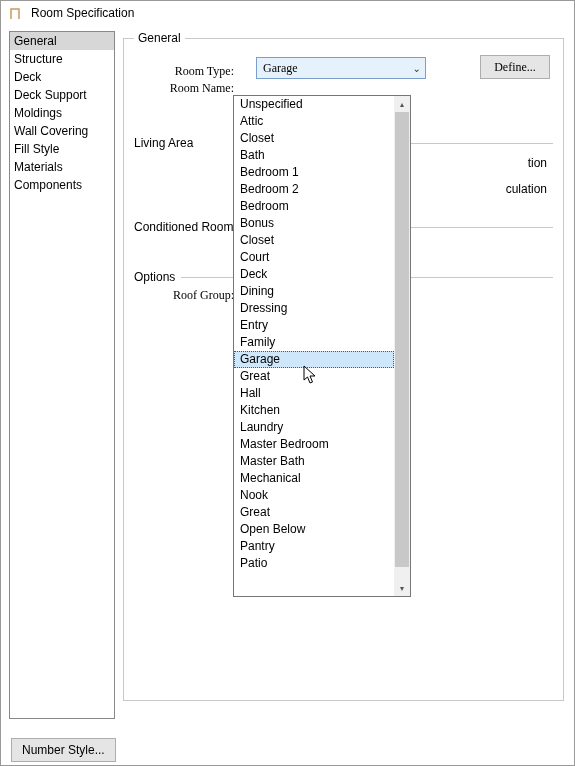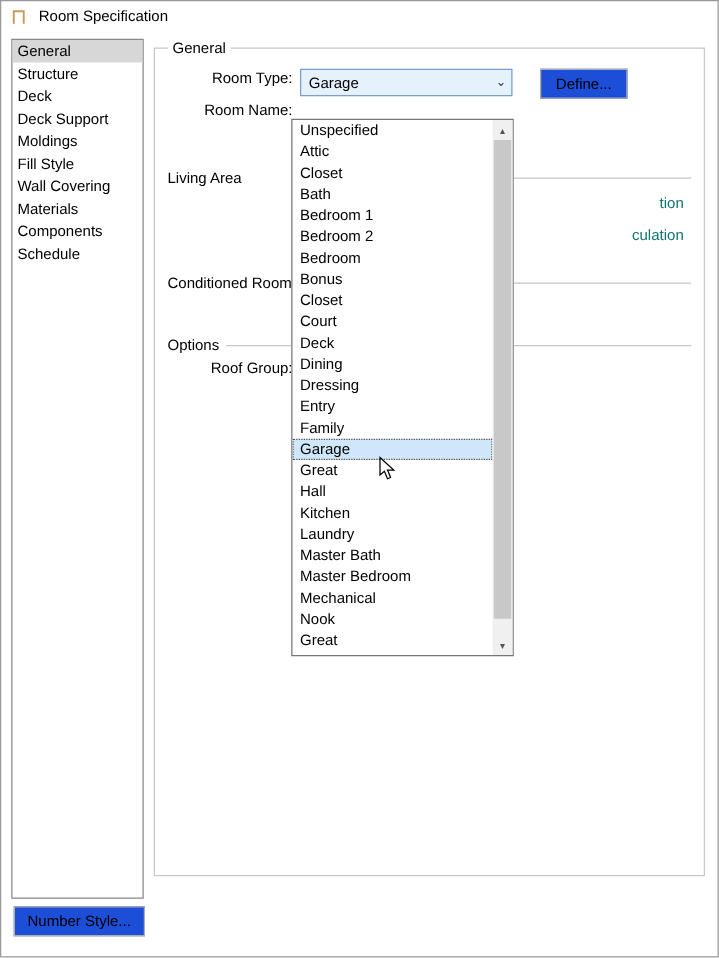--- a/index.html
+++ b/index.html
@@ -50,23 +50,24 @@
   fieldset {
     border: 1px solid #c8c8c8;
     margin: 0 0 4px 0;
     padding: 8px 10px 10px 10px;
   }
   legend {
     padding: 0 4px;
   }
   .row {
     display: flex;
-    align-items: flex-start;
-    gap: 6px;
+    align-items: flex-end;
+    gap: 22px;
     margin: 2px 0;
+    font-family: Liberation Serif, serif;
   }
   .row-label {
     width: 100px;
     text-align: right;
   }
   .select-box {
     flex: 0 0 170px;
     height: 22px;
     border: 1px solid #7a9fce;
     background: #e6f2fb;
@@ -77,55 +78,55 @@
     cursor: default;
   }
   .chevron {
     font-size: 10px;
     color: #333;
   }
   .btn {
     height: 24px;
     min-width: 70px;
     border: 1px solid #adadad;
-    background: #1d4ed8;
+    background: #e5e5e5;
     padding: 0 10px;
     cursor: default;
     display: inline-flex;
     align-items: center;
     justify-content: center;
   }
   .section-label {
     font-size: 12px;
     margin-top: 14px;
     display: flex;
     align-items: center;
     gap: 6px;
   }
   .section-line {
     flex: 1;
     border-top: 1px solid #c8c8c8;
     height: 0;
   }
   .hidden-text {
-    color: #0f766e;
+    color: #000000;
   }
   .footer {
     position: absolute;
-    bottom: 16px;
+    bottom: 3px;
     left: 10px;
     margin-top: 20px;
   }
   
   .dropdown {
     position: absolute;
     left: 232px;
     top: 94px;
     width: 178px;
-    height: 430px;
+    height: 502px;
     border: 1px solid #767676;
     background: #fff;
     display: flex;
     z-index: 100;
   }
   .dropdown-list {
     flex: 1;
     overflow: hidden;
   }
   .dropdown-item {
@@ -185,25 +186,24 @@
 </div>
 
 <div class="dialog-body">
 
   <div class="sidebar" id="sidebar">
       <div class="sidebar-item selected">General</div>
       <div class="sidebar-item">Structure</div>
       <div class="sidebar-item">Deck</div>
       <div class="sidebar-item">Deck Support</div>
       <div class="sidebar-item">Moldings</div>
+      <div class="sidebar-item">Wall Covering</div>
       <div class="sidebar-item">Fill Style</div>
-      <div class="sidebar-item">Wall Covering</div>
       <div class="sidebar-item">Materials</div>
       <div class="sidebar-item">Components</div>
-      <div class="sidebar-item">Schedule</div>
     </div>
 
   <div class="main">
     <fieldset style="height:670px;">
       <legend>General</legend>
 
       <div class="row">
         <div class="row-label">Room Type:</div>
         <div class="select-box">
           <span>Garage</span>
@@ -261,22 +261,22 @@
       <div class="dropdown-item">Deck</div>
       <div class="dropdown-item">Dining</div>
       <div class="dropdown-item">Dressing</div>
       <div class="dropdown-item">Entry</div>
       <div class="dropdown-item">Family</div>
       <div class="dropdown-item highlight">Garage</div>
       <div class="dropdown-item">Great</div>
       <div class="dropdown-item">Hall</div>
       <div class="dropdown-item">Kitchen</div>
       <div class="dropdown-item">Laundry</div>
+      <div class="dropdown-item">Master Bedroom</div>
       <div class="dropdown-item">Master Bath</div>
-      <div class="dropdown-item">Master Bedroom</div>
       <div class="dropdown-item">Mechanical</div>
       <div class="dropdown-item">Nook</div>
       <div class="dropdown-item">Great</div>
       <div class="dropdown-item">Open Below</div>
       <div class="dropdown-item">Pantry</div>
       <div class="dropdown-item">Patio</div>
     </div>
   <div class="dropdown-scroll">
     <div class="scroll-btn">▴</div>
     <div class="scroll-thumb"></div>

